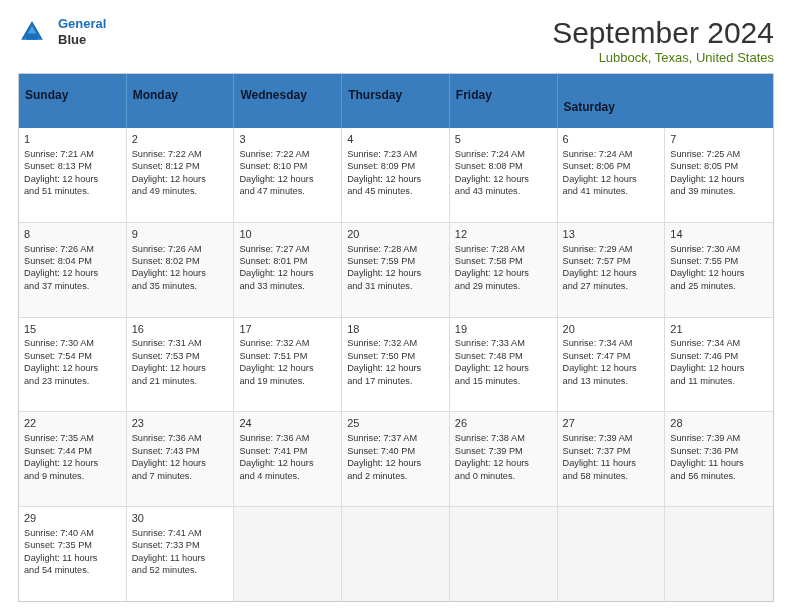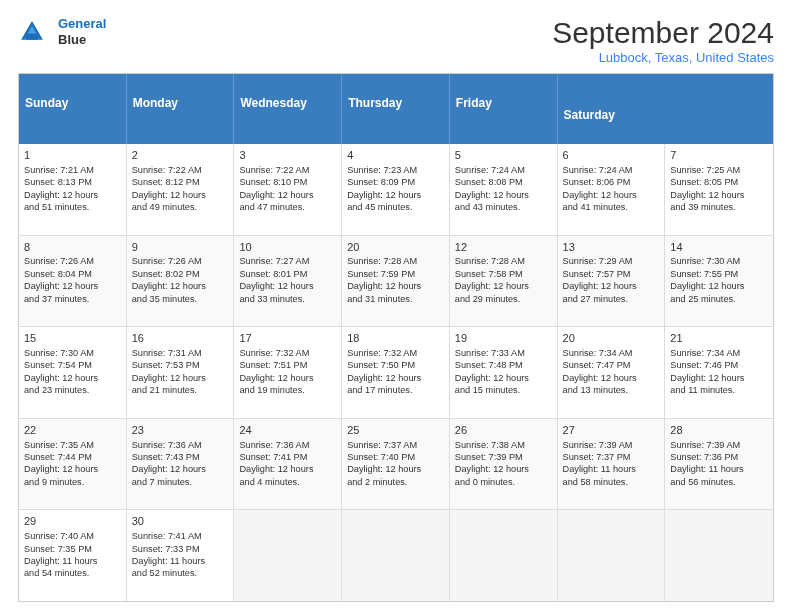--- a/index.html
+++ b/index.html
@@ -44,38 +44,38 @@
     .title-block {
       text-align: right;
     }
     .month-title {
       font-size: 30px;
       font-weight: normal;
       color: #333;
     }
     .location {
       font-size: 13px;
-      color: #3b82f6;
+      color: #4d7c0f;
     }
     .calendar {
       flex: 1;
       display: flex;
       flex-direction: column;
       border: 1px solid #ccc;
     }
     .cal-header {
       display: grid;
       grid-template-columns: repeat(7, 1fr);
       background: #3a7dbf;
     }
     .cal-header-cell {
-      color: #ffffff;
+      color: #0f172a;
       font-size: 12px;
       font-weight: bold;
-      padding: 22px 6px;
+      padding: 14px 6px;
       border-right: 1px solid #5a9dd0;
     }
     .cal-header-cell:last-child { border-right: none; margin-top: 12px; }
     .cal-body {
       flex: 1;
       display: flex;
       flex-direction: column;
     }
     .cal-row {
       display: grid;

